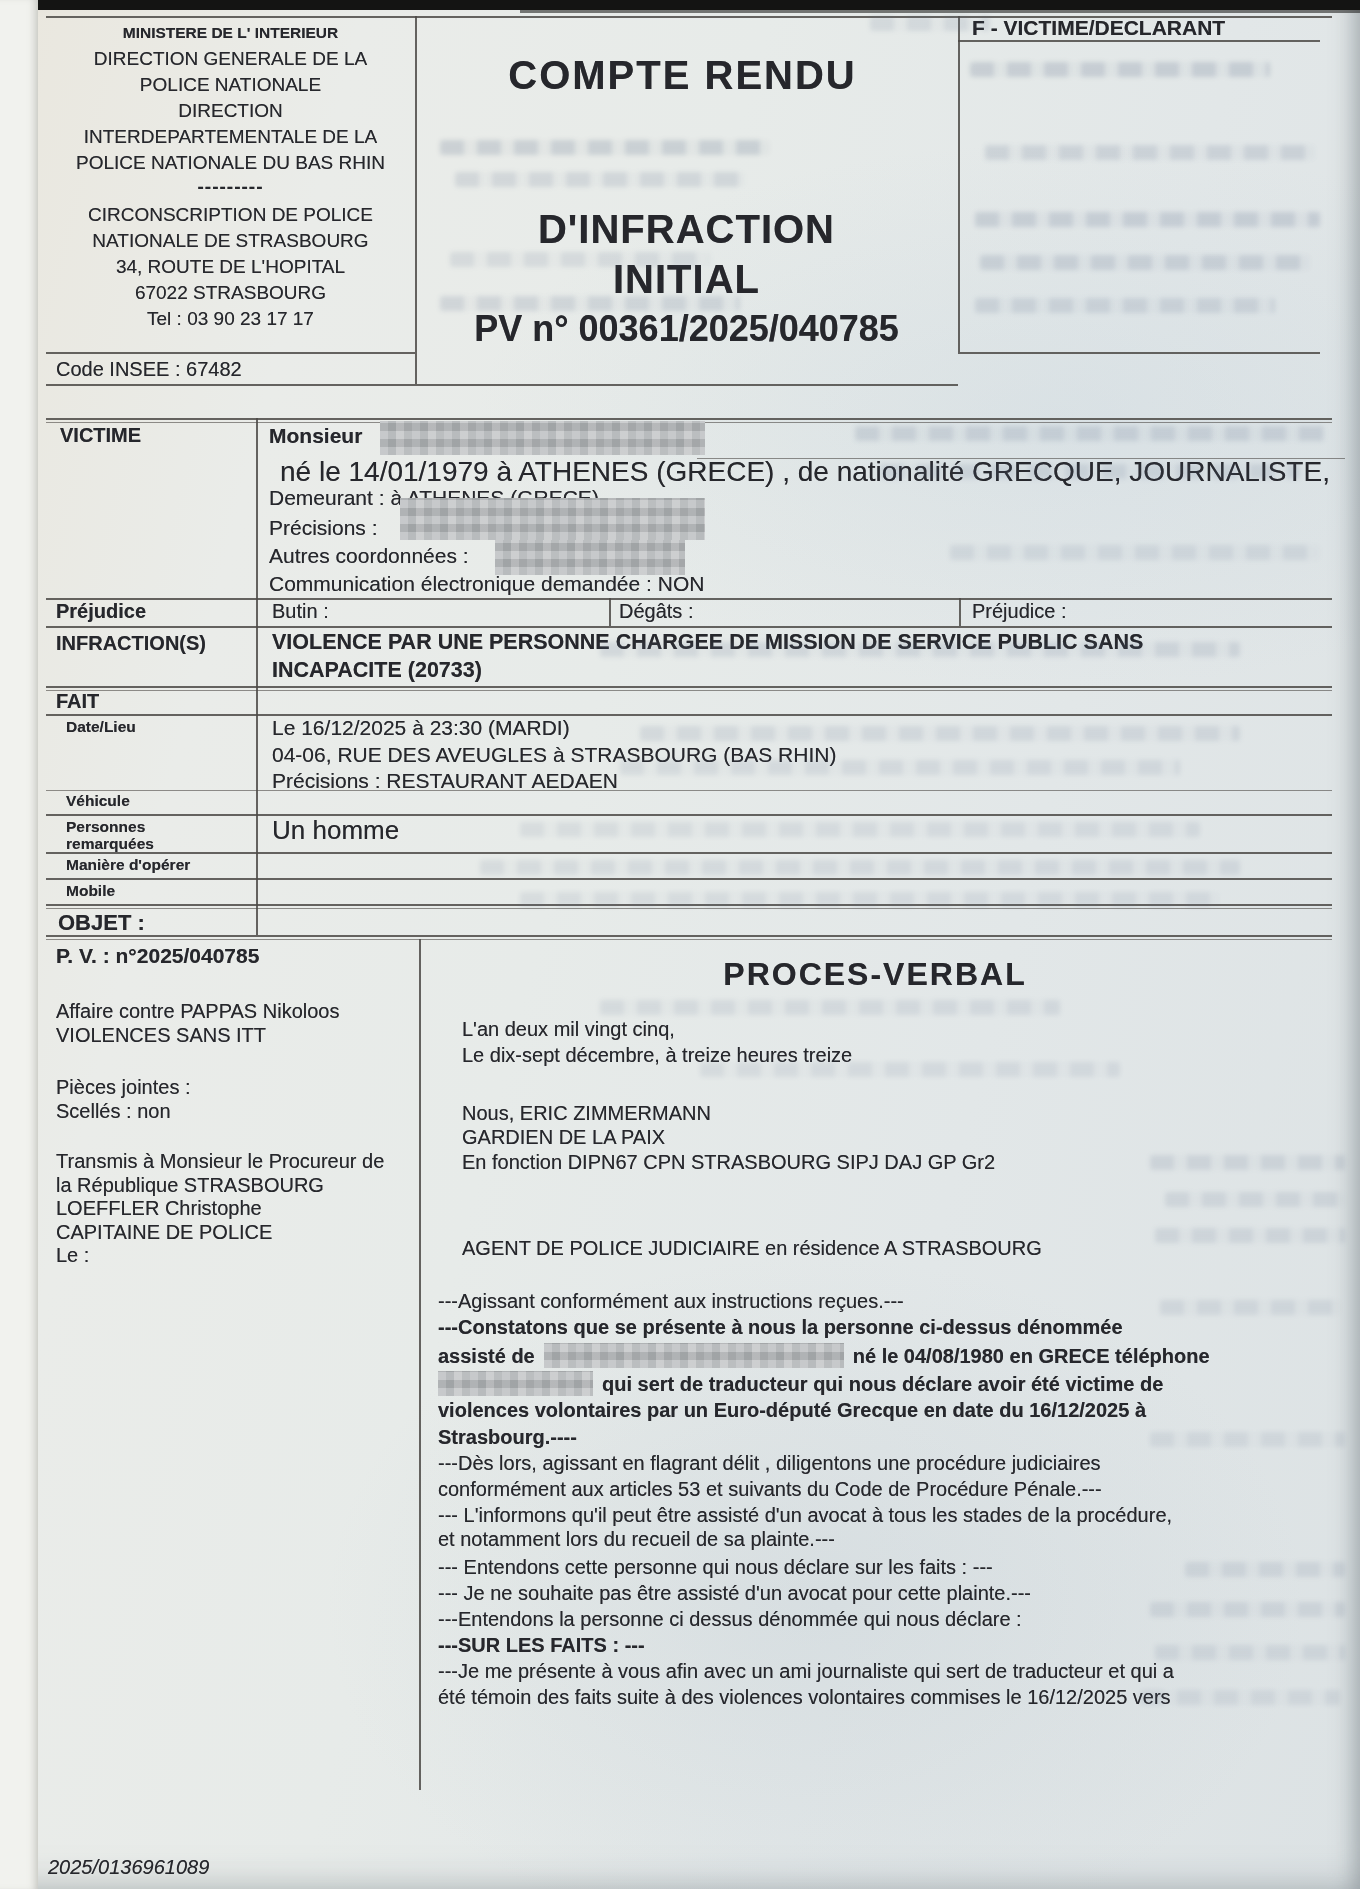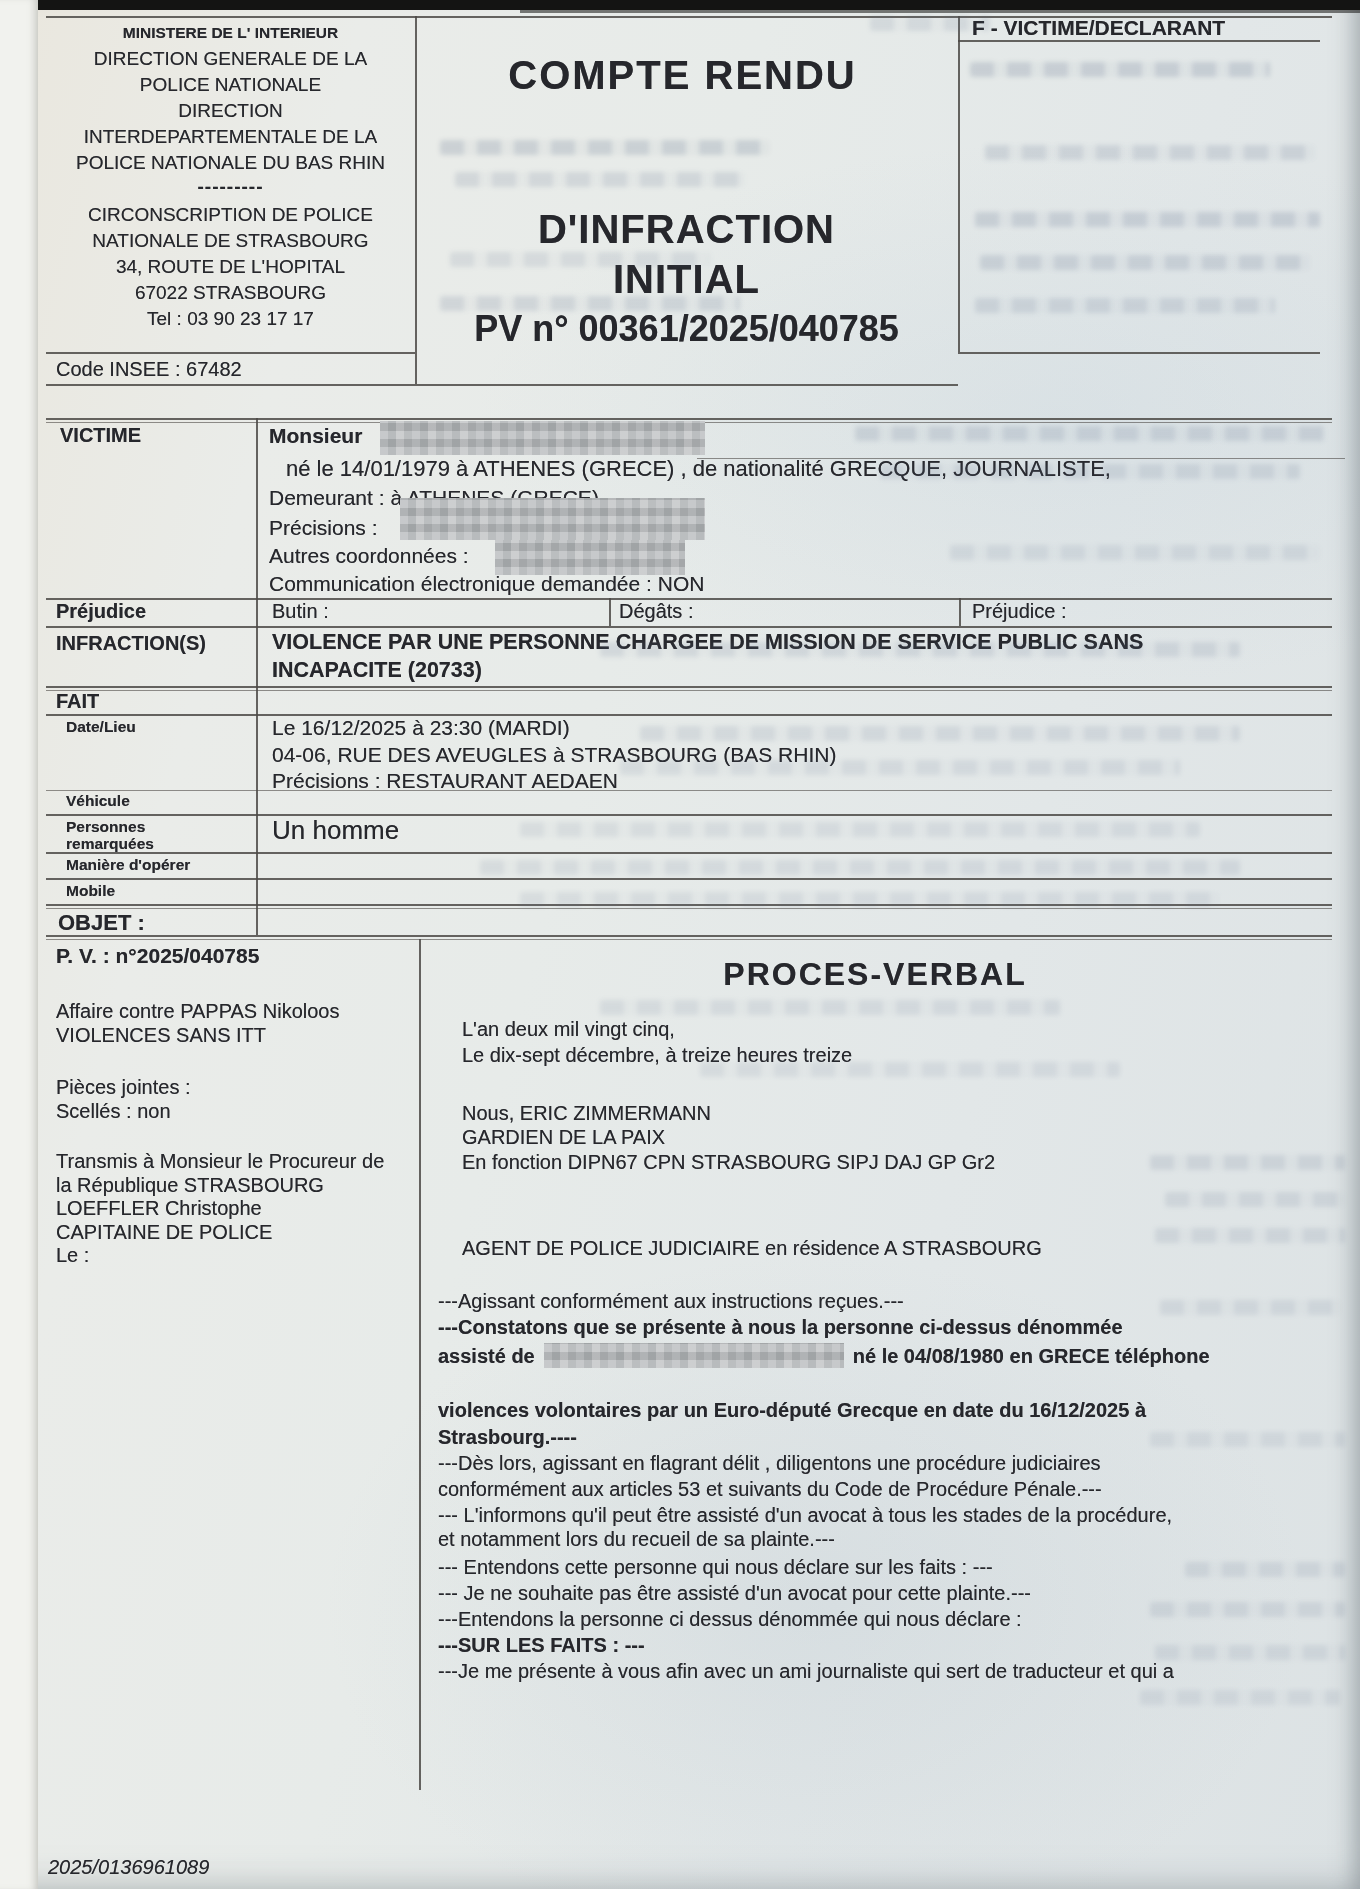--- a/index.html
+++ b/index.html
@@ -88,21 +88,21 @@
   <div class="rh" style="left:46px;top:935px;width:1286px;"></div>
   <div class="rh thin" style="left:46px;top:939px;width:1286px;"></div>
   <div class="rv" style="left:256px;top:418px;height:517px;"></div>
   <div class="rv" style="left:609px;top:598px;height:28px;"></div>
   <div class="rv" style="left:959px;top:598px;height:28px;"></div>
   <div class="rv" style="left:419px;top:939px;height:851px;"></div>
 
   <div class="t b" style="left:60px;top:424px;font-size:20px;">VICTIME</div>
   <div class="t b" style="left:269px;top:424px;font-size:21px;">Monsieur</div>
   <div class="px" style="left:380px;top:421px;width:325px;height:34px;"></div>
-  <div class="t" style="left:286px;top:456px;font-size:22px;">né le 14/01/1979  à ATHENES (GRECE) ,  de nationalité GRECQUE, JOURNALISTE,</div>
+  <div class="t" style="left:280px;top:456px;font-size:28px;">né le 14/01/1979  à ATHENES (GRECE) ,  de nationalité GRECQUE, JOURNALISTE,</div>
   <div class="t" style="left:269px;top:486px;font-size:21px;">Demeurant : à ATHENES (GRECE)</div>
   <div class="t" style="left:269px;top:516px;font-size:21px;">Précisions :</div>
   <div class="px" style="left:400px;top:498px;width:305px;height:42px;"></div>
   <div class="t" style="left:269px;top:544px;font-size:21px;">Autres coordonnées :</div>
   <div class="px" style="left:495px;top:540px;width:190px;height:35px;"></div>
   <div class="t" style="left:269px;top:572px;font-size:21px;">Communication électronique demandée : NON</div>
 
   <div class="t b" style="left:56px;top:600px;font-size:20px;">Préjudice</div>
   <div class="t" style="left:272px;top:600px;font-size:20px;">Butin :</div>
   <div class="t" style="left:619px;top:600px;font-size:20px;">Dégâts :</div>
@@ -140,32 +140,34 @@
   <div class="t" style="left:462px;top:1018px;font-size:20px;">L'an deux mil vingt cinq,</div>
   <div class="t" style="left:462px;top:1044px;font-size:20px;">Le dix-sept décembre, à treize heures treize</div>
   <div class="t" style="left:462px;top:1102px;font-size:20px;">Nous, ERIC ZIMMERMANN</div>
   <div class="t" style="left:462px;top:1126px;font-size:20px;">GARDIEN DE LA PAIX</div>
   <div class="t" style="left:462px;top:1151px;font-size:20px;">En fonction DIPN67 CPN STRASBOURG SIPJ DAJ GP Gr2</div>
   <div class="t" style="left:462px;top:1237px;font-size:20px;">AGENT DE POLICE JUDICIAIRE en résidence A STRASBOURG</div>
   <div class="t" style="left:438px;top:1290px;font-size:20px;">---Agissant conformément aux instructions reçues.---</div>
 
   <div class="t b" style="left:438px;top:1316px;font-size:20px;">---Constatons que se présente à nous la personne ci-dessus dénommée</div>
   <div class="t b" style="left:438px;top:1343px;font-size:20px;"><span>assisté de</span><span class="px-inline" style="width:300px;"></span><span>né le 04/08/1980 en GRECE téléphone</span></div>
+  <div class="t b" style="left:438px;top:1371px;font-size:20px;"><span class="px-inline" style="width:155px;margin-left:0;"></span><span>qui sert de traducteur qui nous déclare avoir été victime de</span></div>
   <div class="t b" style="left:438px;top:1399px;font-size:20px;">violences volontaires par un Euro-député Grecque en date du 16/12/2025 à</div>
   <div class="t b" style="left:438px;top:1426px;font-size:20px;">Strasbourg.----</div>
 
   <div class="t" style="left:438px;top:1452px;font-size:20px;">---Dès lors, agissant en flagrant délit , diligentons une procédure judiciaires</div>
   <div class="t" style="left:438px;top:1478px;font-size:20px;">conformément aux articles 53 et suivants du Code de Procédure Pénale.---</div>
   <div class="t" style="left:438px;top:1504px;font-size:20px;">--- L'informons qu'il peut être assisté d'un avocat à tous les stades de la procédure,</div>
   <div class="t" style="left:438px;top:1528px;font-size:20px;">et notamment lors du recueil de sa plainte.---</div>
   <div class="t" style="left:438px;top:1556px;font-size:20px;">--- Entendons cette personne qui nous déclare sur les faits : ---</div>
   <div class="t" style="left:438px;top:1582px;font-size:20px;">--- Je ne souhaite pas être assisté d'un avocat pour cette plainte.---</div>
   <div class="t" style="left:438px;top:1608px;font-size:20px;">---Entendons la personne ci dessus dénommée qui nous déclare :</div>
   <div class="t b" style="left:438px;top:1634px;font-size:20px;">---SUR LES FAITS : ---</div>
   <div class="t" style="left:438px;top:1660px;font-size:20px;">---Je me présente à vous afin avec un ami journaliste qui sert de traducteur et qui a</div>
+  <div class="t" style="left:438px;top:1686px;font-size:20px;">été témoin des faits suite à des violences volontaires commises le 16/12/2025 vers</div>
 
   <div class="t" style="left:48px;top:1856px;font-size:20px;font-style:italic;">2025/0136961089</div>
 
   <div class="ghost" style="left:870px;top:16px;width:120px;opacity:.55;"></div>
   <div class="ghost" style="left:440px;top:140px;width:330px;opacity:.85;"></div>
   <div class="ghost" style="left:455px;top:172px;width:290px;opacity:.65;"></div>
   <div class="ghost" style="left:450px;top:252px;width:260px;opacity:.55;"></div>
   <div class="ghost" style="left:440px;top:296px;width:300px;opacity:.7;"></div>
   <div class="ghost" style="left:970px;top:62px;width:300px;opacity:.85;"></div>
   <div class="ghost" style="left:985px;top:145px;width:330px;opacity:.7;"></div>

